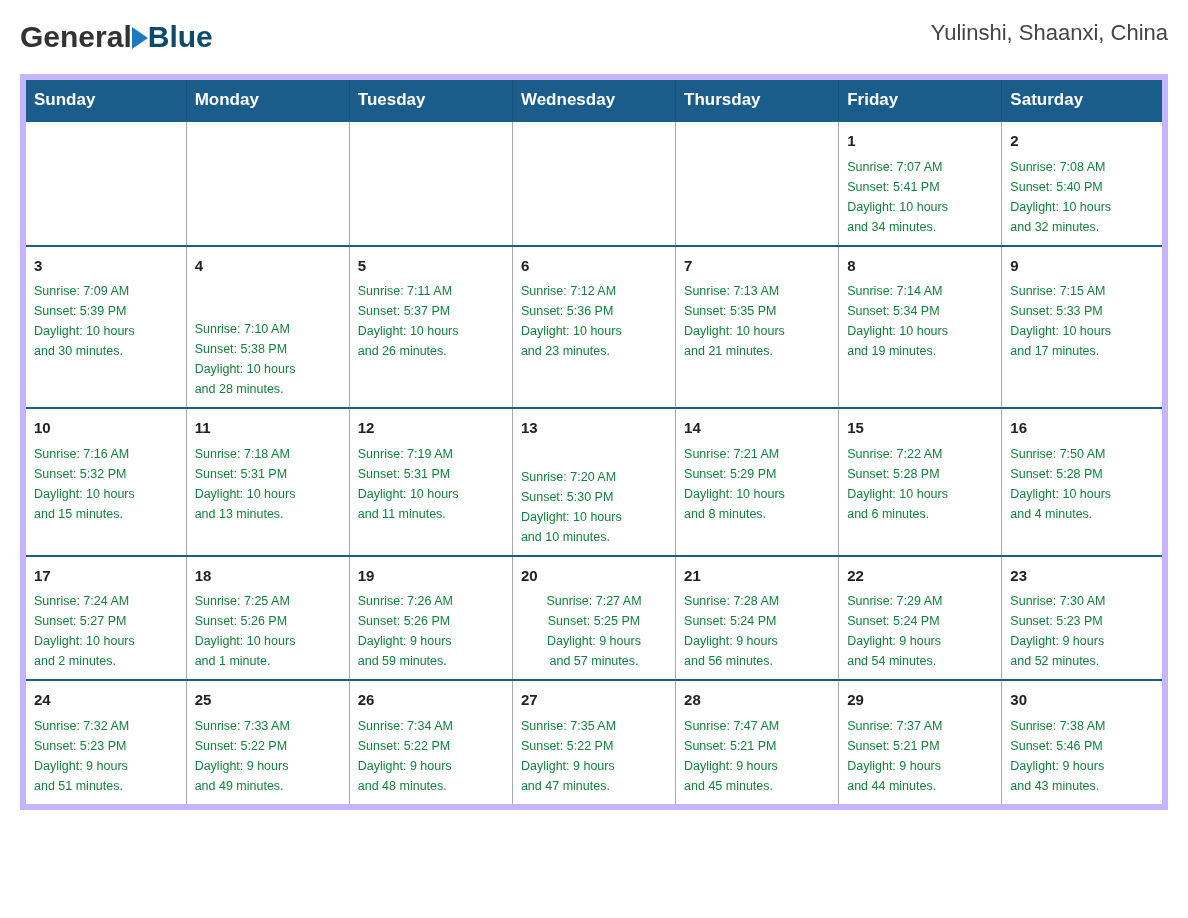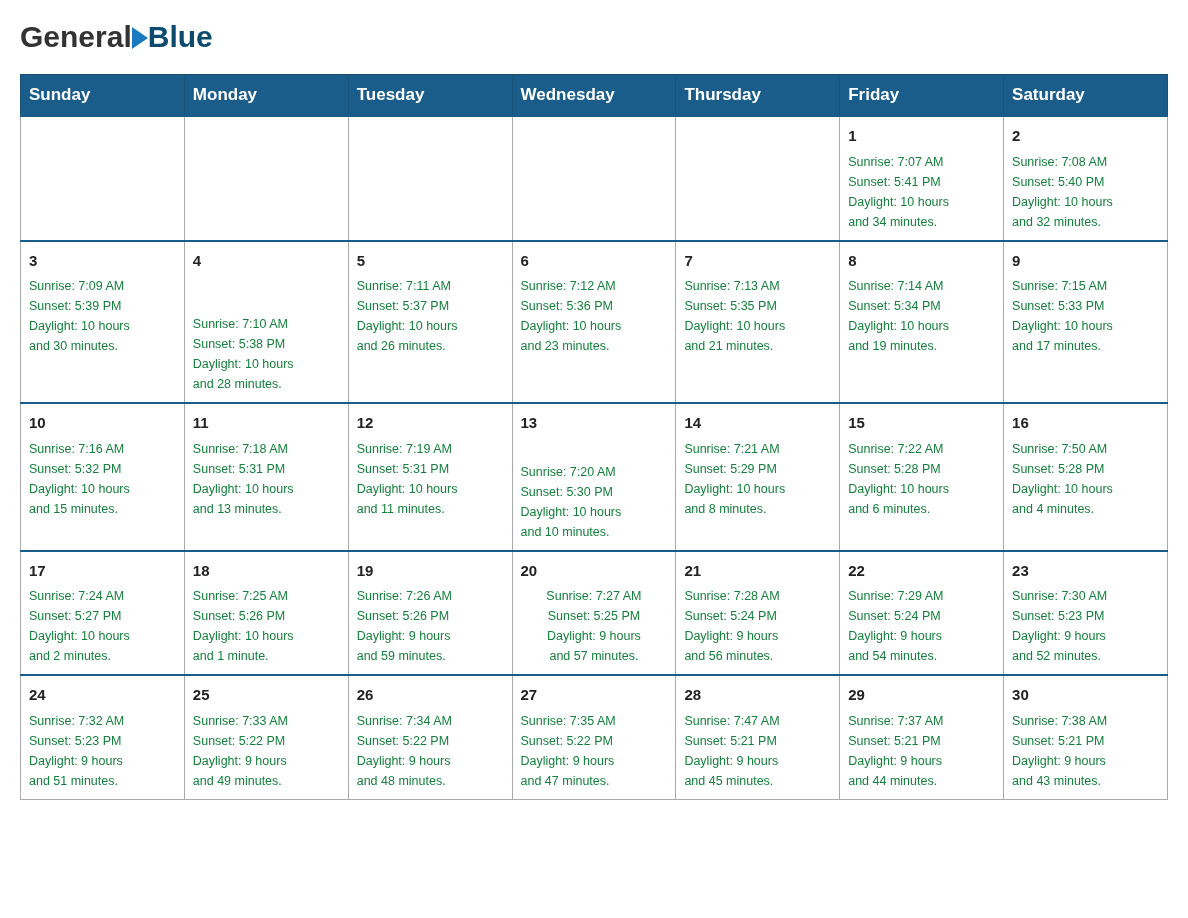--- a/index.html
+++ b/index.html
@@ -30,21 +30,21 @@
       color: #222;
     }
     .title-block h2 {
       font-size: 22px;
       font-weight: normal;
       color: #444;
     }
     .calendar {
       width: 100%;
       border-collapse: collapse;
-      border: 1px solid #c4b5fd;
+      border: 6px solid #c4b5fd;
     }
     .calendar th {
       background-color: #1a5c8a;
       color: #fff;
       font-size: 17px;
       font-weight: bold;
       padding: 10px 8px;
       text-align: left;
       border: 1px solid #1a5276;
     }
@@ -111,20 +111,21 @@
   <div class="logo">
     <div class="logo-row">
       <span class="logo-text-general">General</span>
       <span class="logo-arrow"></span>
     </div>
     <div>
       <span class="logo-text-blue">Blue</span>
     </div>
   </div>
   <div class="title-block">
+    <h2>Yulinshi, Shaanxi, China</h2>
   </div>
 </div>
 
 <table class="calendar">
   <thead>
     <tr>
     <th>Sunday</th>
         <th>Monday</th>
         <th>Tuesday</th>
         <th>Wednesday</th>
@@ -347,19 +348,19 @@
         <td>
           <span class="day-number">29</span>
           <div class="day-info" style="white-space: pre-line;">Sunrise: 7:37 AM
 Sunset: 5:21 PM
 Daylight: 9 hours
 and 44 minutes.</div>
         </td>
         <td>
           <span class="day-number">30</span>
           <div class="day-info" style="white-space: pre-line;">Sunrise: 7:38 AM
-Sunset: 5:21 PM
+Sunset: 5:46 PM
 Daylight: 9 hours
 and 43 minutes.</div>
         </td>
       </tr>
     </tbody>
 </table>
 
 </body></html>

